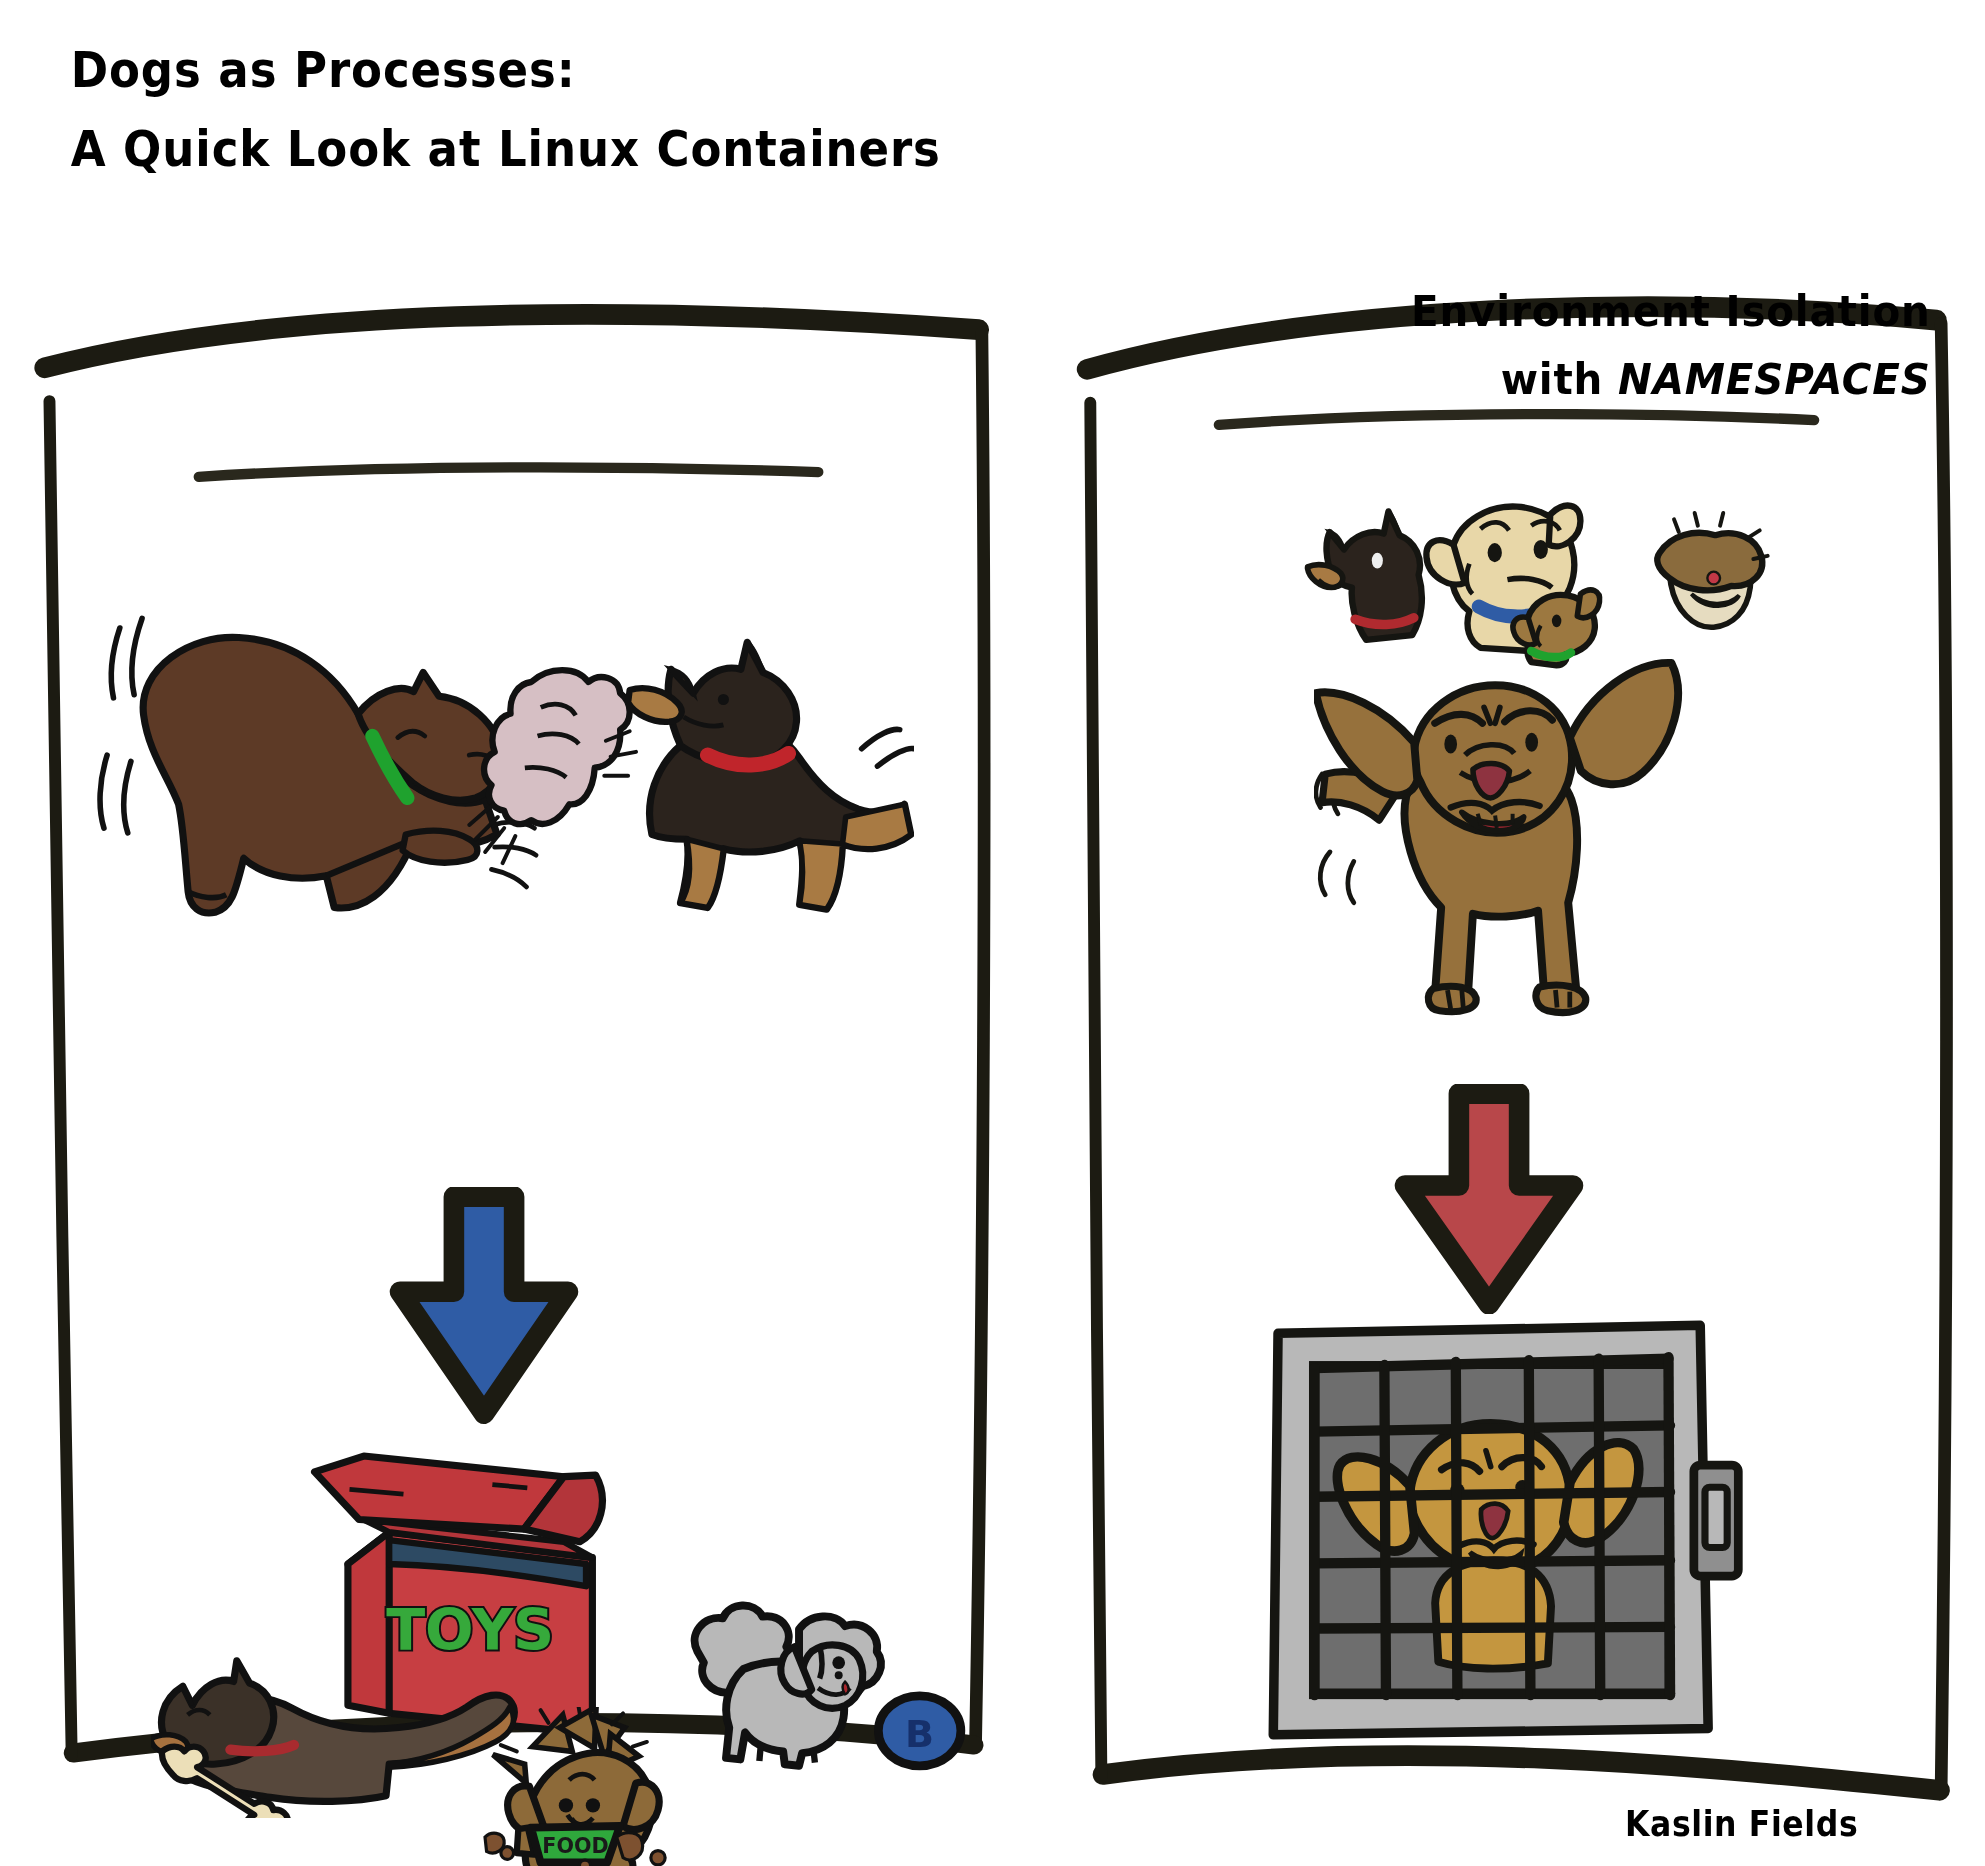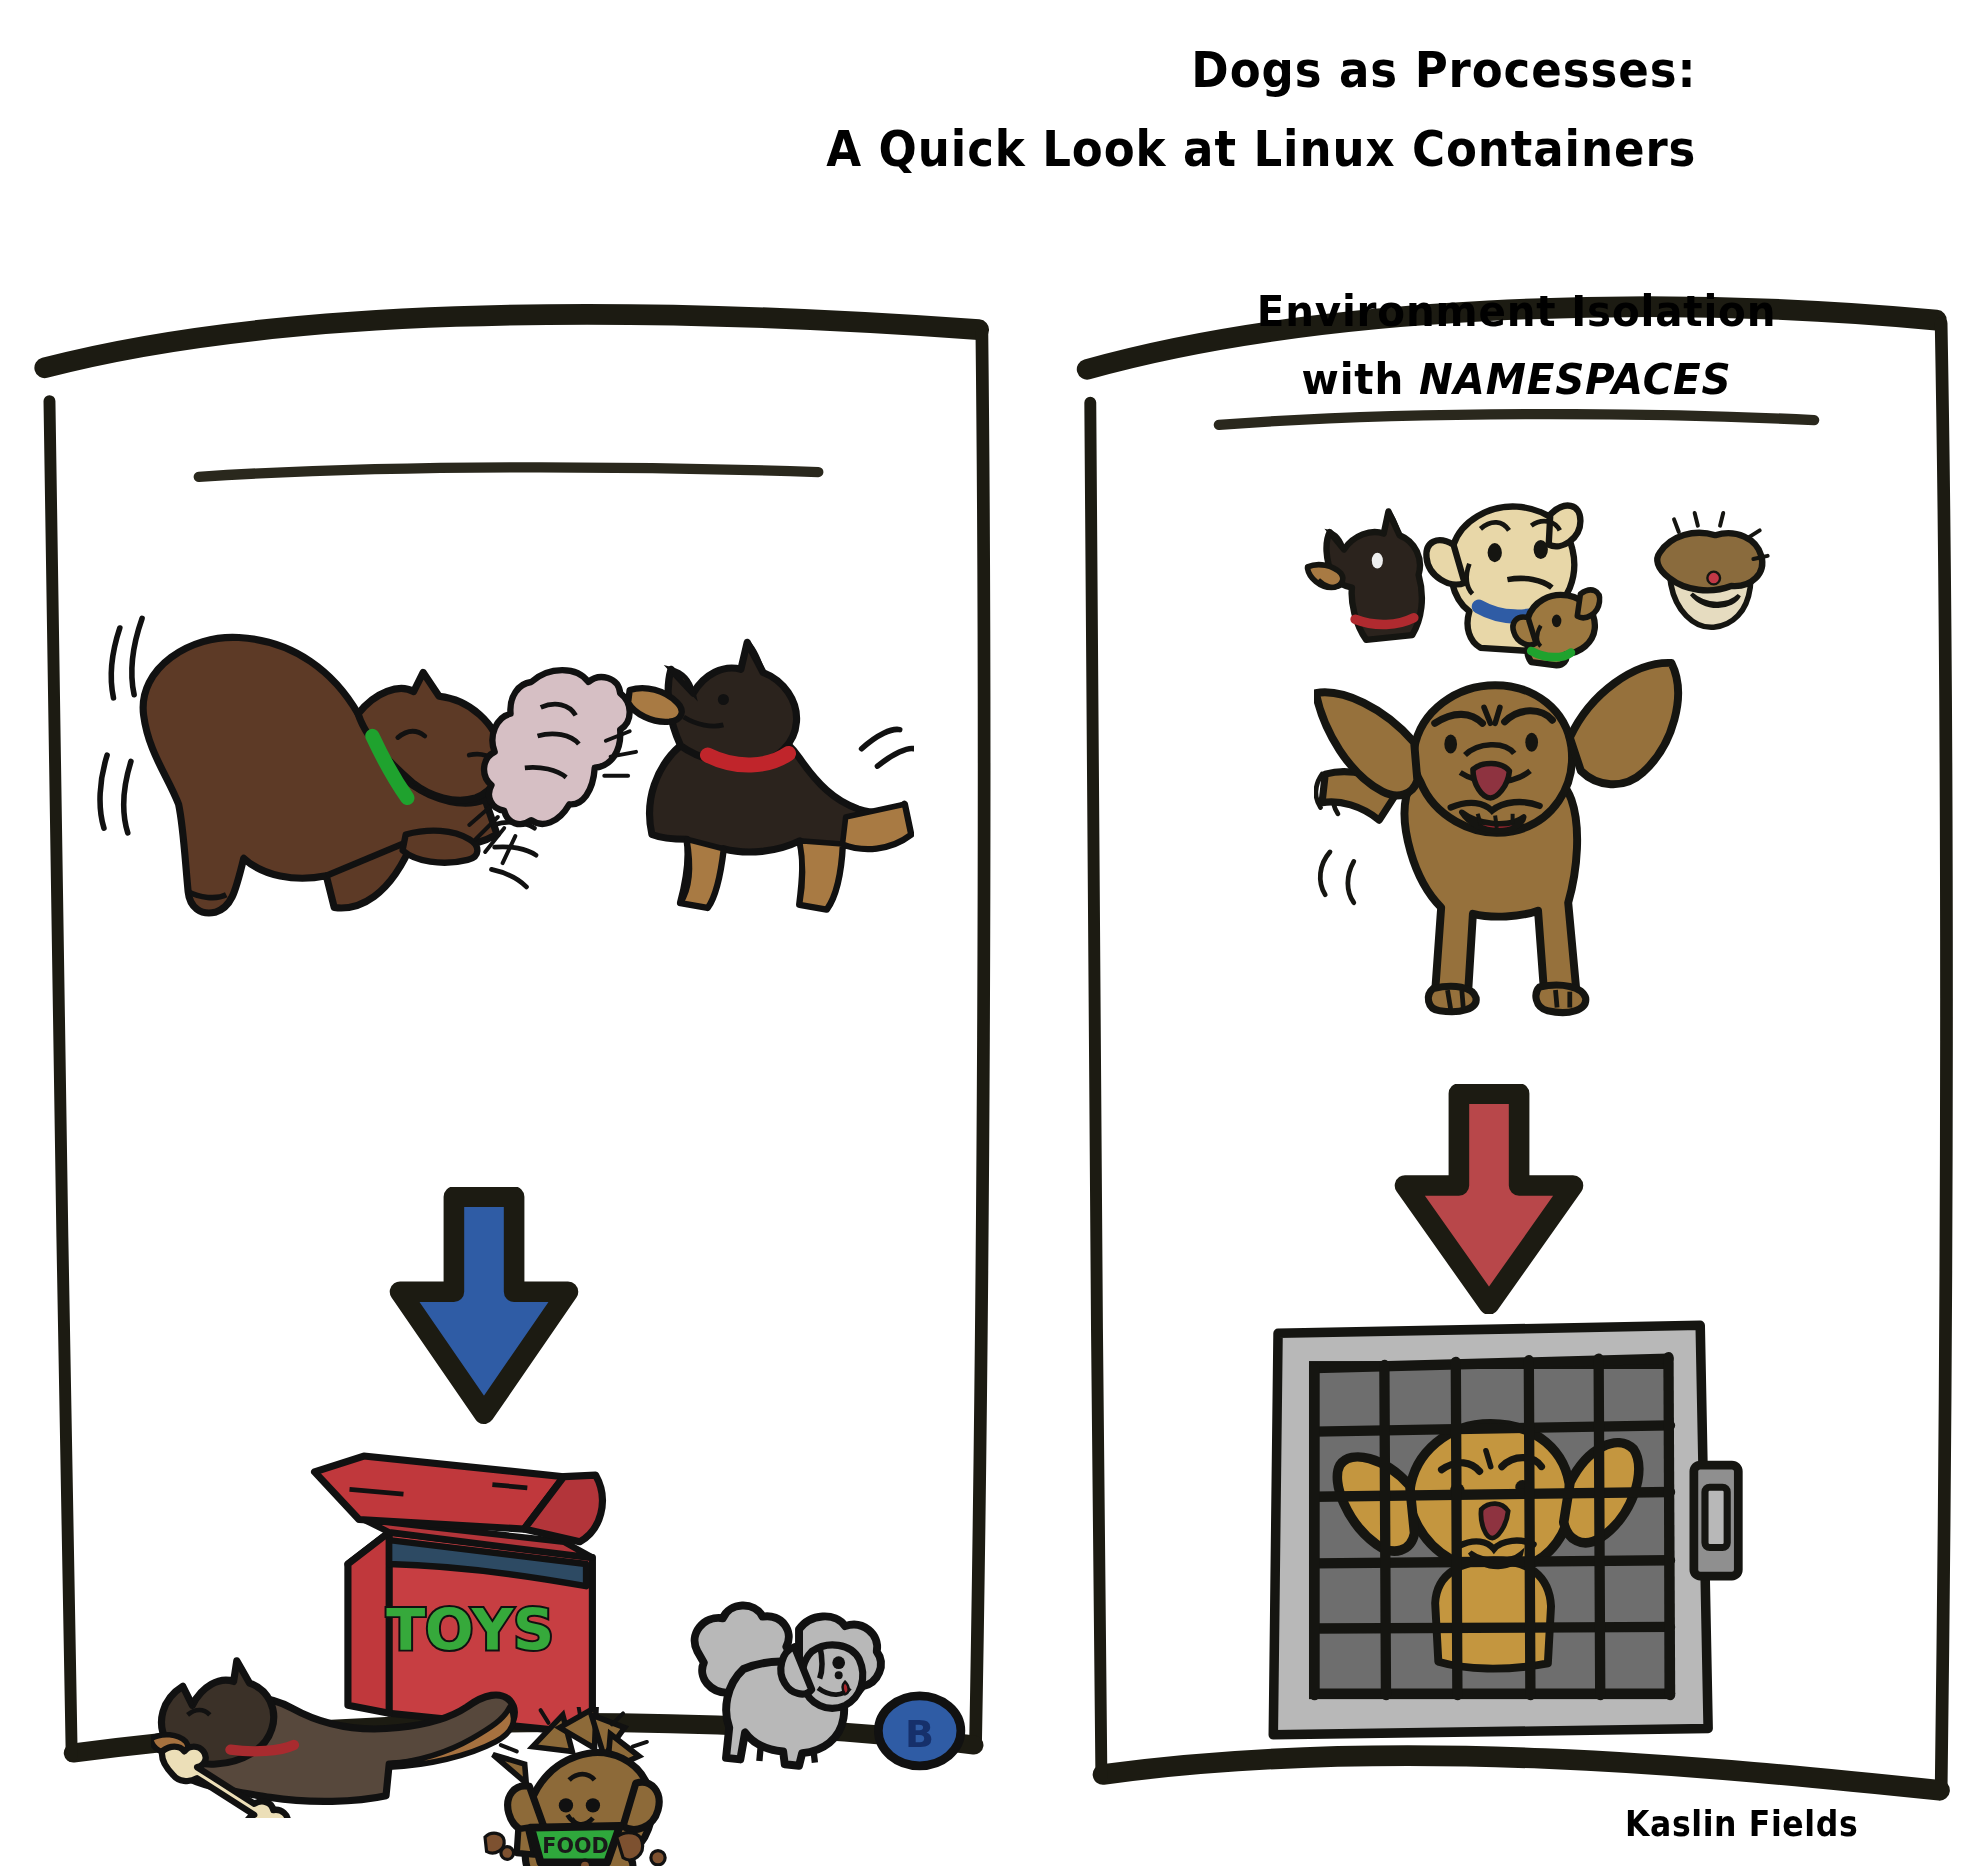--- a/index.html
+++ b/index.html
@@ -26,21 +26,21 @@
     font-weight: 700;
     letter-spacing: 0.02em;
     color: #000;
   }
   
   #title-block {
     position: absolute;
     left: 0;
     top: 46px;
     width: 1767px;
-    text-align: right;
+    text-align: left;
   }
   #title-line-1 {
     font-size: 49px;
     line-height: 1.0;
     display: block;
     transform: scaleX(0.92);
   }
   #title-line-2 {
     font-size: 49px;
     line-height: 1.0;
@@ -59,21 +59,21 @@
     position: absolute;
     inset: 0;
     width: 100%;
     height: 100%;
     pointer-events: none;
   }
   .panel-heading {
     position: absolute;
     left: 0;
     width: 100%;
-    text-align: center;
+    text-align: right;
   }
   .panel-heading .h-line {
     display: block;
     font-size: 43px;
     line-height: 1.0;
     transform: scaleX(0.94);
   }
   .panel-heading .h-line2 { margin-top: 25.4px; }
   .ital { font-style: italic; }
 

